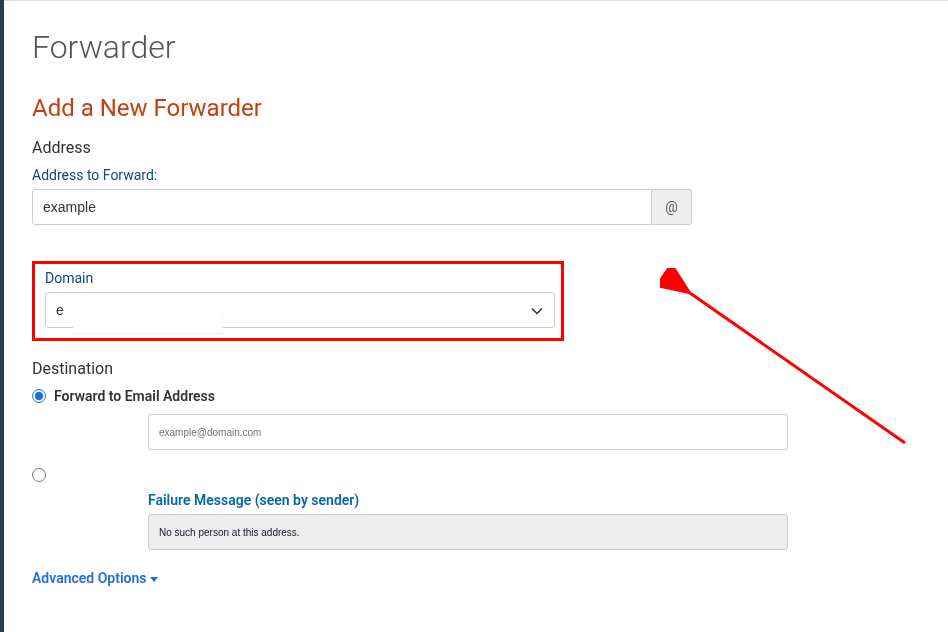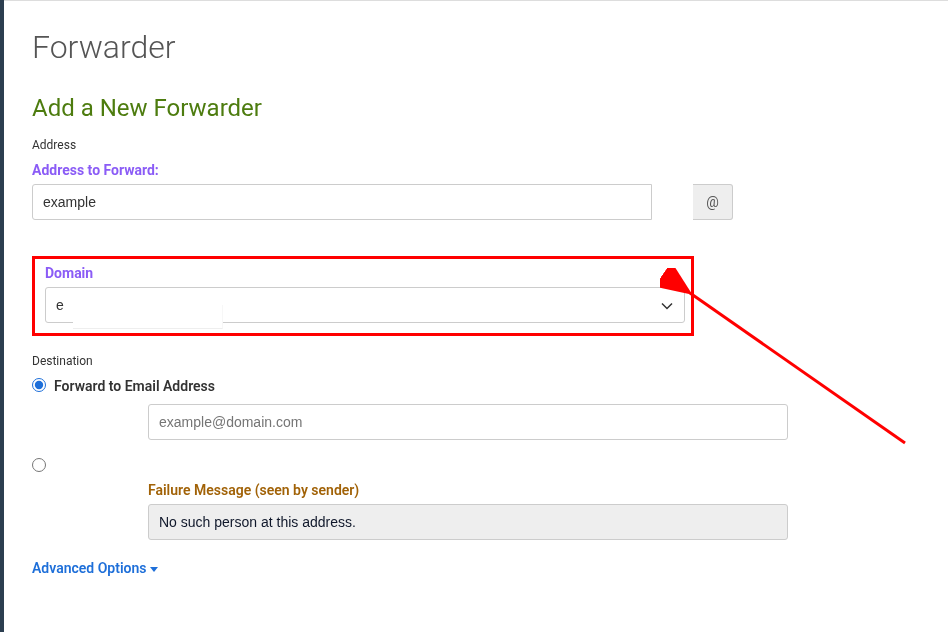--- a/index.html
+++ b/index.html
@@ -39,40 +39,39 @@
     .page-title {
       font-size: 32px;
       font-weight: 300;
       color: #555;
       margin-bottom: 28px;
       margin-top: 8px;
     }
     .section-title {
       font-size: 24px;
       font-weight: 400;
-      color: #4d7c0f;
+      color: #c2410c;
       margin-bottom: 16px;
     }
     .subsection-title {
-      font-size: 12px;
+      font-size: 16px;
       font-weight: 400;
       color: #333;
       margin-bottom: 10px;
     }
     .field-label {
       font-size: 14px;
-      font-weight: 700;
-      color: #8b5cf6;
+      font-weight: 400;
+      color: #0c4a6e;
       margin-bottom: 6px;
       display: block;
     }
     .input-row {
       display: flex;
       margin-bottom: 16px;
-      gap: 41px;
     }
     .text-input {
       flex: 0 0 620px;
       height: 36px;
       border: 1px solid #ccc;
       padding: 6px 10px;
       font-size: 14px;
       color: #333;
       border-radius: 3px 0 0 3px;
     }
@@ -86,21 +85,21 @@
       align-items: center;
       justify-content: center;
       font-size: 14px;
       color: #555;
       border-radius: 0 3px 3px 0;
     }
     .highlight-box {
       border: 3px solid #ff0000;
       padding: 6px 6px 10px 10px;
       margin-bottom: 18px;
-      width: 662px;
+      width: 532px;
       position: relative;
       margin-top: 36px;
     }
     .highlight-box .field-label {
       margin-bottom: 6px;
     }
     .domain-select {
       width: 100%;
       height: 36px;
       border: 1px solid #ccc;
@@ -118,20 +117,21 @@
     }
     .caret {
       position: absolute;
       right: 12px;
       top: 50%;
       transform: translateY(-50%);
       pointer-events: none;
     }
     .radio-row {
       display: flex;
+      align-items: center;
       margin-bottom: 10px;
     }
     .radio-row input[type="radio"] {
       margin-right: 8px;
       width: 14px;
       height: 14px;
       accent-color: #1e6fd9;
     }
     .radio-row label {
       font-size: 14px;
@@ -140,31 +140,31 @@
     }
     .indented-field {
       margin-left: 116px;
       margin-bottom: 18px;
     }
     .indented-field input {
       width: 640px;
       height: 36px;
       border: 1px solid #ccc;
       padding: 6px 10px;
-      font-size: 14px;
+      font-size: 10px;
       border-radius: 3px;
     }
     .indented-field input[disabled] {
       background: #eee;
       color: #0f172a;
     }
     .failure-label {
       font-size: 14px;
       font-weight: 600;
-      color: #a16207;
+      color: #0369a1;
       margin-bottom: 6px;
       display: block;
     }
     .advanced-link {
       color: #1e6fd9;
       font-size: 14px;
       font-weight: 600;
       cursor: pointer;
       display: inline-flex;
       align-items: center;

